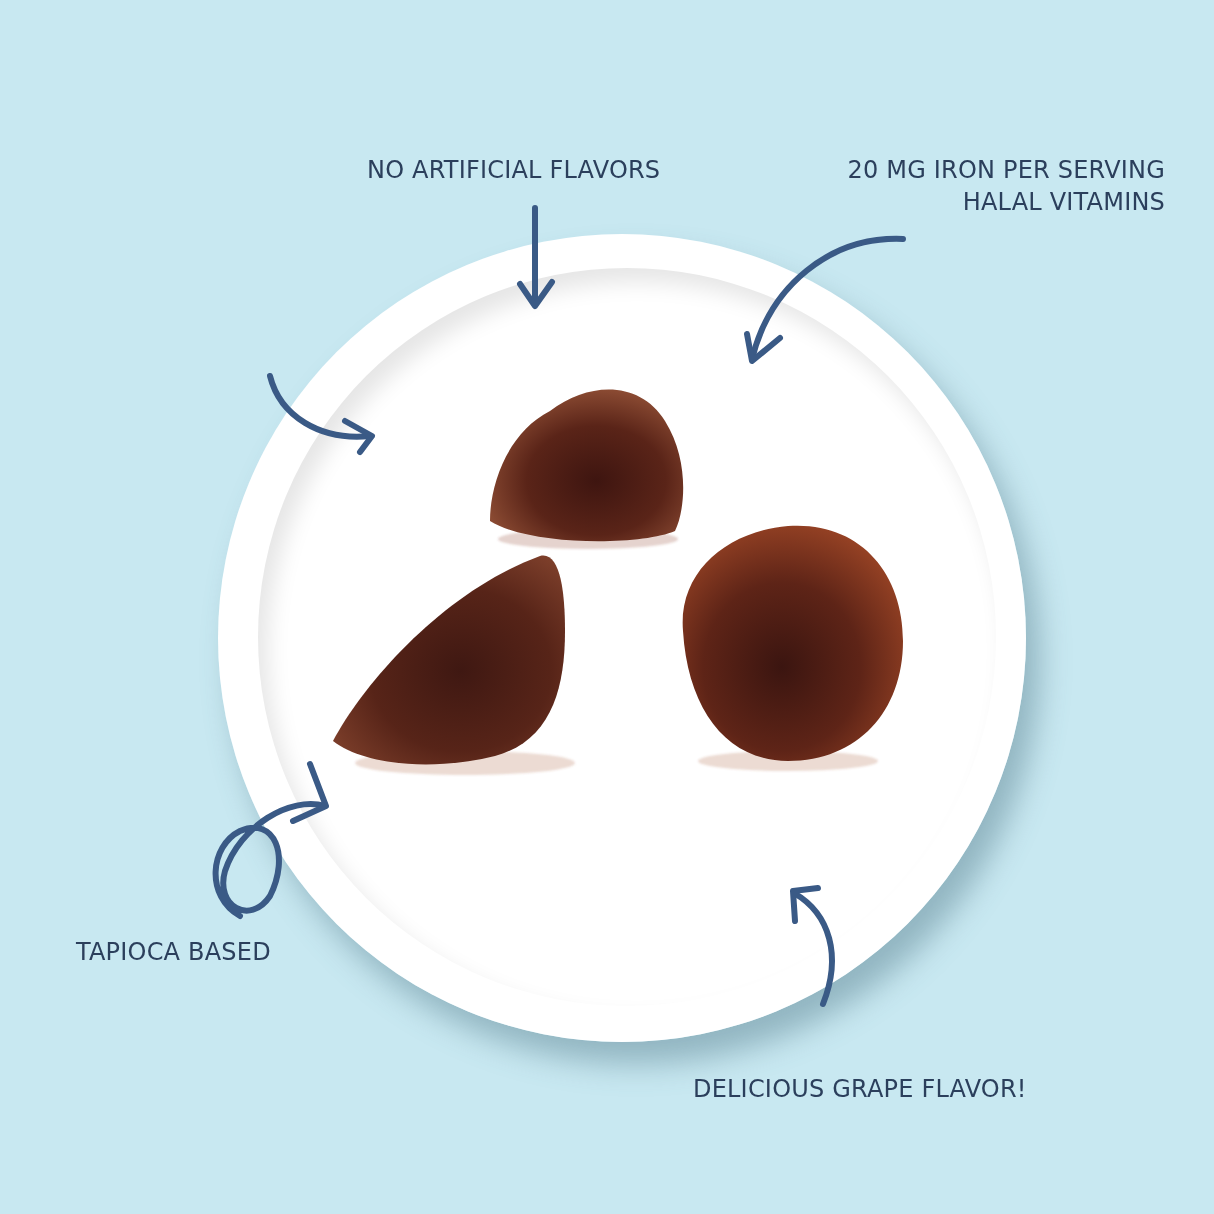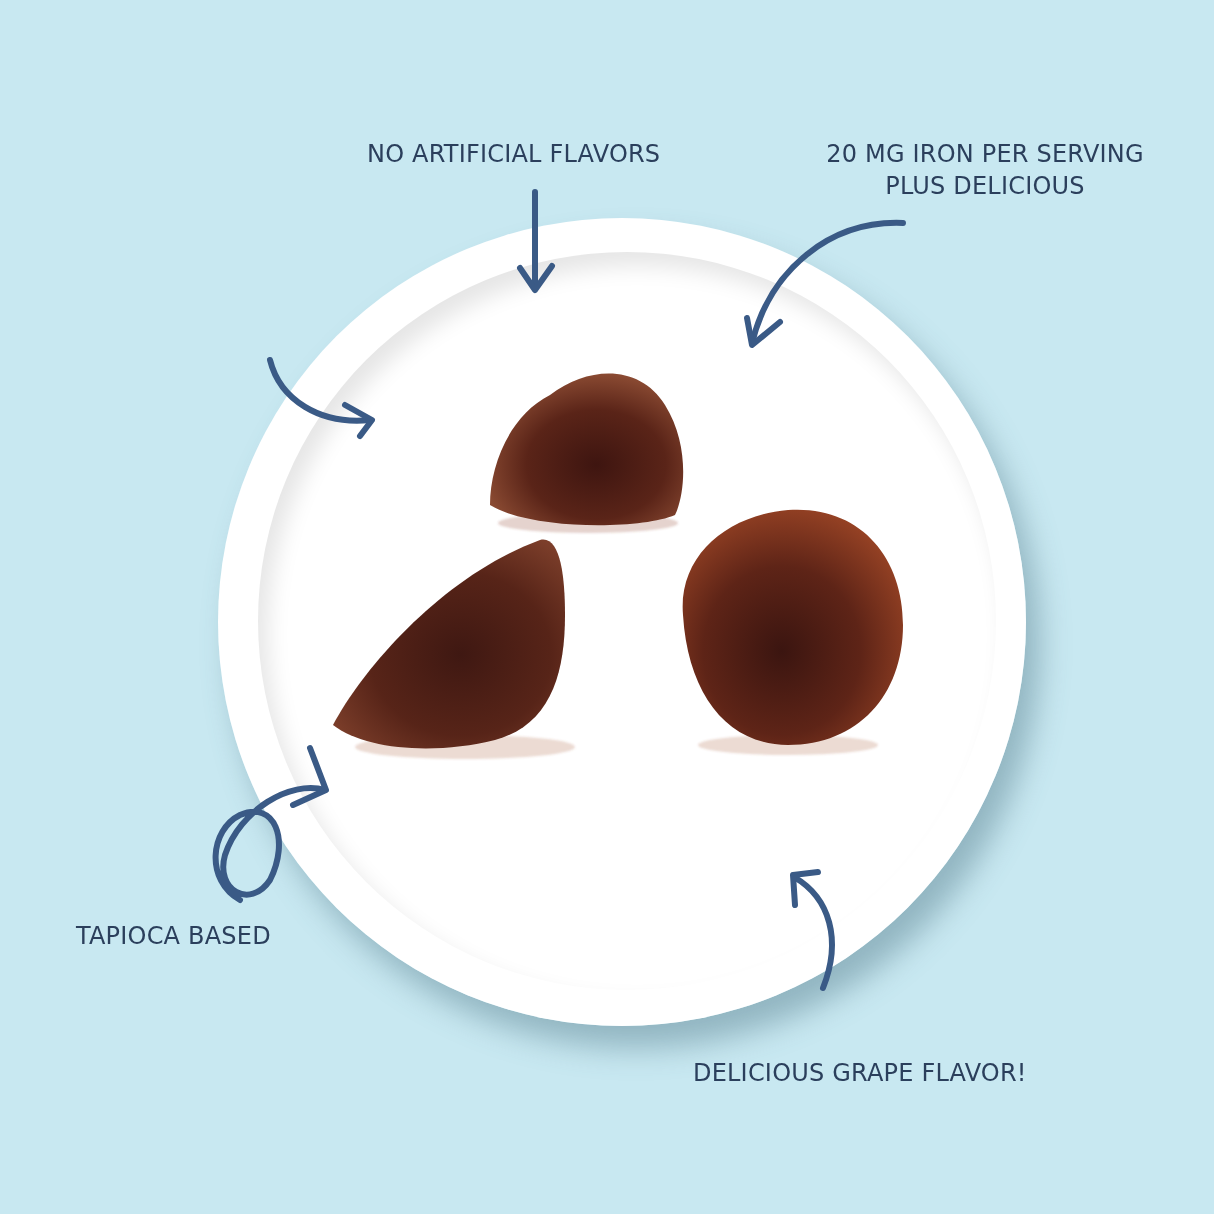--- a/index.html
+++ b/index.html
@@ -2,21 +2,21 @@
 <html><head>
 <meta charset="utf-8">
 <style>
   html, body { margin: 0; padding: 0; }
   body {
     width: 1214px; height: 1214px; overflow: hidden;
     background: #c8e8f1;
     position: relative;
     font-family: "DejaVu Sans", "Liberation Sans", sans-serif;
   }
-  .stage { position: absolute; inset: 0; }
+  .stage { position: absolute; inset: 0; margin-top: 16px; }
   .plate-shadow {
     position: absolute;
     left: 218px; top: 218px; width: 808px; height: 808px;
     border-radius: 50%;
     box-shadow: 14px 22px 30px rgba(80,120,135,0.45);
   }
   .plate {
     position: absolute;
     left: 218px; top: 218px; width: 808px; height: 808px;
     border-radius: 50%;
@@ -31,21 +31,21 @@
   }
   .label {
     position: absolute;
     color: #2b3f5c;
     font-size: 24px;
     font-weight: 500;
     letter-spacing: 0.2px;
     white-space: nowrap;
     line-height: 32px;
   }
-  .label.center { text-align: center; }
+  .label.center { text-align: right; }
   .gummy { position: absolute; }
   .arrow { position: absolute; overflow: visible; }
   .arrow path { fill: none; stroke: #3a5a86; stroke-width: 6; stroke-linecap: round; stroke-linejoin: round; }
 </style>
 </head>
 <body>
 
 <div class="stage">
 
   <div class="plate-shadow"></div>
@@ -88,21 +88,21 @@
       </radialGradient>
     </defs>
     <ellipse cx="120" cy="250" rx="90" ry="10" fill="rgba(170,90,60,0.22)" filter="url(#soft)"></ellipse>
     <path d="M15 120 C 10 60, 60 20, 120 15 C 190 10, 235 60, 235 130 C 235 200, 190 250, 120 250 C 60 250, 20 200, 15 120 Z" fill="url(#g3)"></path>
   </svg>
 
   <div class="label" style="left:367px; top:138px;">NO ARTIFICIAL FLAVORS</div>
 
   <div class="label center" style="left:805px; top:138px; width:360px;">
     <div>20 MG IRON PER SERVING</div>
-    <div>PLUS DELICIOUS</div>
+    <div>HALAL VITAMINS</div>
   </div>
 
 
   <div class="label" style="left:76px; top:920px;">TAPIOCA BASED</div>
 
   <div class="label" style="left:693px; top:1057px;">DELICIOUS GRAPE FLAVOR!</div>
 
   <svg class="arrow" style="left:0; top:0;" width="1214" height="1214">
     <path d="M535 192 L 535 288"></path>
     <path d="M520 268 L 535 290 L 552 266"></path>

